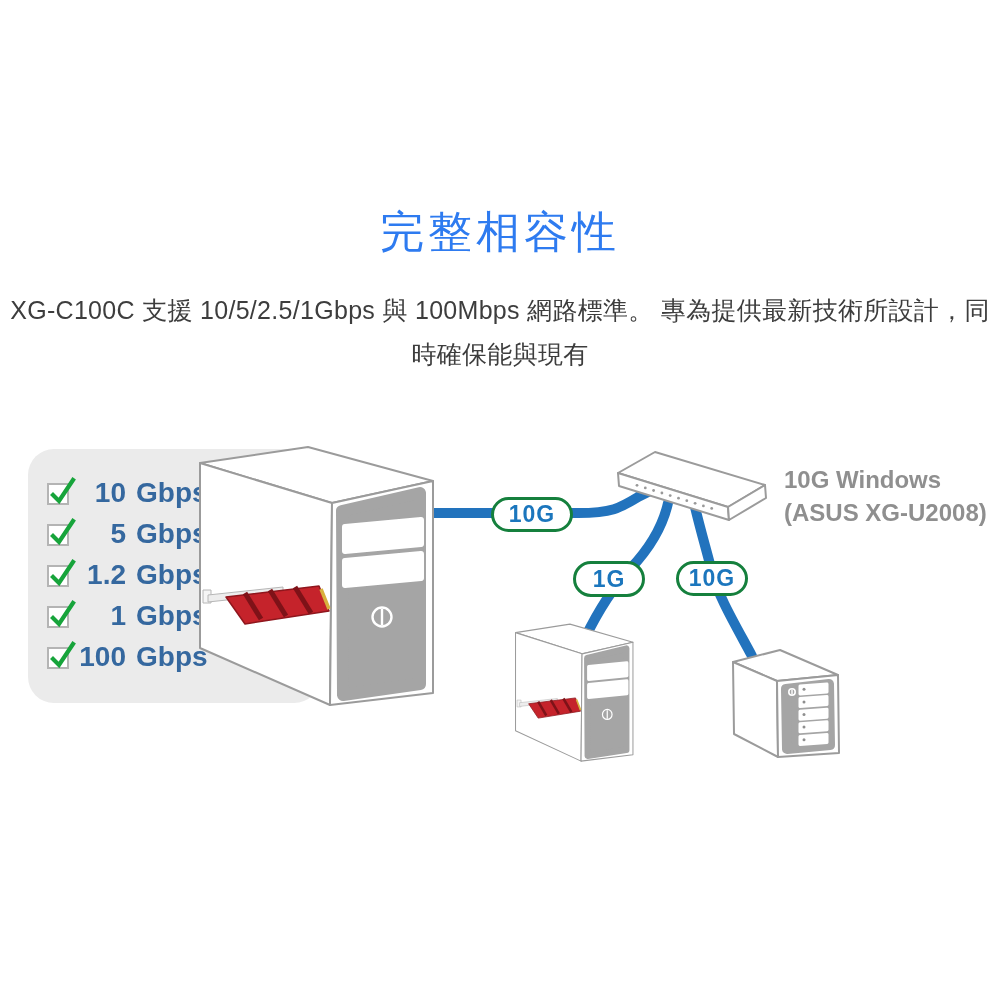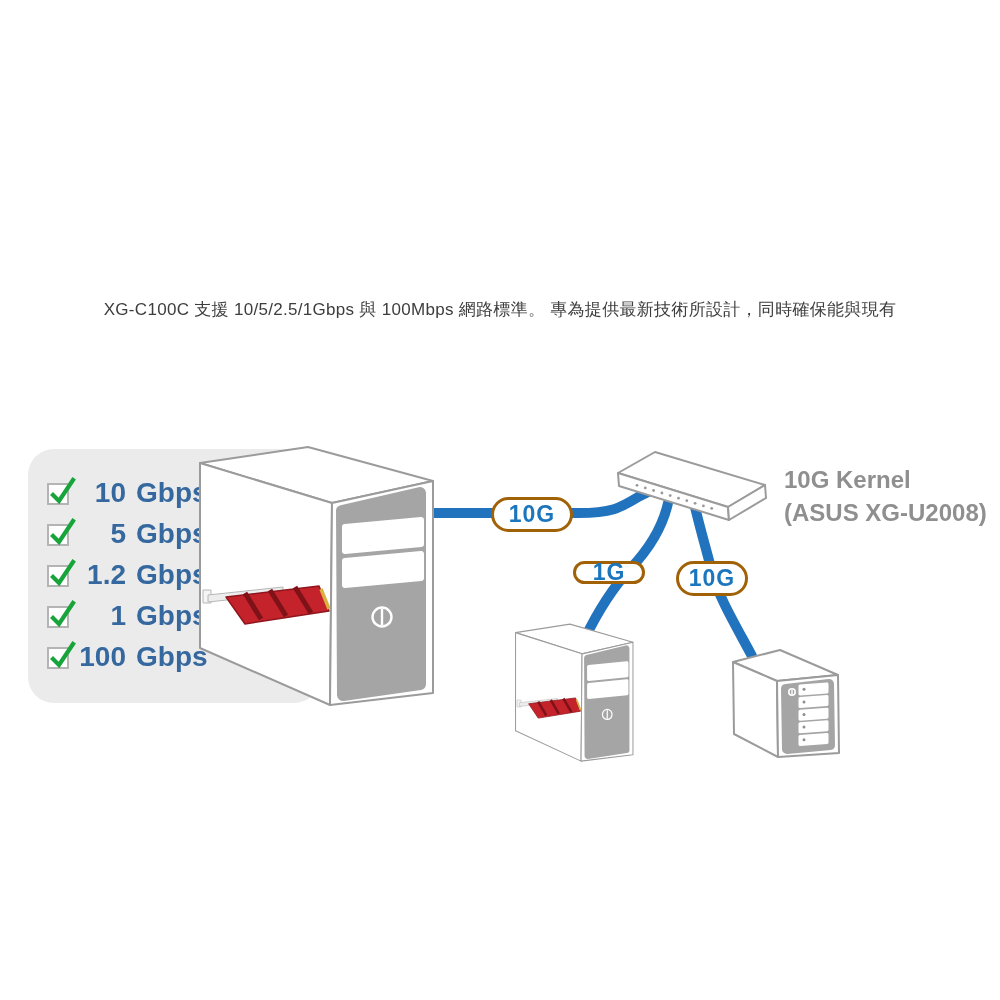--- a/index.html
+++ b/index.html
@@ -11,21 +11,21 @@
   
   .page-title {
     position:absolute; top:203px; left:0; width:1000px;
     text-align:center; font-size:44px; font-weight:400;
     color:#2e7bf0; letter-spacing:4px;
   }
 
   
   .desc {
     position:absolute; top:288px; left:0; width:1000px;
-    text-align:center; color:#3d3d3d; font-size:17px; line-height:44px;
+    text-align:center; color:#3d3d3d; font-size:25px; line-height:44px;
     letter-spacing:0.3px;
   }
 
   
   .speed-panel {
     position:absolute; left:28px; top:449px; width:292px; height:254px;
     background:#ebebeb; border-radius:26px;
   }
   .speed-list { position:absolute; left:46px; top:472px; width:170px; }
   .speed-row { display:flex; align-items:center; height:41px; }
@@ -33,41 +33,42 @@
   .speed-value {
     width:48px; text-align:right; font-size:28px; font-weight:bold;
     color:#35689f; margin-left:2px;
   }
   .speed-unit {
     margin-left:10px; font-size:28px; font-weight:bold; color:#35689f;
   }
 
   
   .pill {
-    position:absolute; background:#ffffff; border:3px solid #a16207;
+    position:absolute; background:#ffffff; border:3px solid #15803d;
     border-radius:19px; color:#1b76bd; font-weight:bold; font-size:23px;
     display:flex; align-items:center; justify-content:center;
     letter-spacing:1px;
   }
   #pill-a { left:491px; top:497px; width:82px; height:35px; }
-  #pill-b { left:573px; top:561px; width:72px; height:23px; }
+  #pill-b { left:573px; top:561px; width:72px; height:36px; }
   #pill-c { left:676px; top:561px; width:72px; height:35px; }
 
   
   .switch-label {
     position:absolute; left:784px; top:463px;
     font-size:24px; font-weight:bold; color:#8f8f8f; line-height:33px;
     white-space:nowrap;
   }
 </style>
 </head>
 <body>
 
 <div id="canvas">
 
+  <div class="page-title">完整相容性</div>
 
   <div class="desc">
     <div>XG-C100C 支援 10/5/2.5/1Gbps 與 100Mbps 網路標準。 專為提供最新技術所設計，同時確保能與現有</div>
   </div>
 
   <div class="speed-panel"></div>
   <div class="speed-list">
     <div class="speed-row">
       <svg width="30" height="30" viewBox="0 0 30 30">
           <rect x="2" y="8" width="20" height="20" fill="#fff" stroke="#b4b4b4" stroke-width="2"></rect>
@@ -187,17 +188,17 @@
           <circle cx="76" cy="96.7" r="1.5" fill="#8f8f8f"></circle>
       </g>
     </g>
   </svg>
 
   <div class="pill" id="pill-a">10G</div>
   <div class="pill" id="pill-b">1G</div>
   <div class="pill" id="pill-c">10G</div>
 
   <div class="switch-label">
-    <div>10G Kernel</div>
+    <div>10G Windows</div>
     <div>(ASUS XG-U2008)</div>
   </div>
 
 </div>
 
 </body></html>

